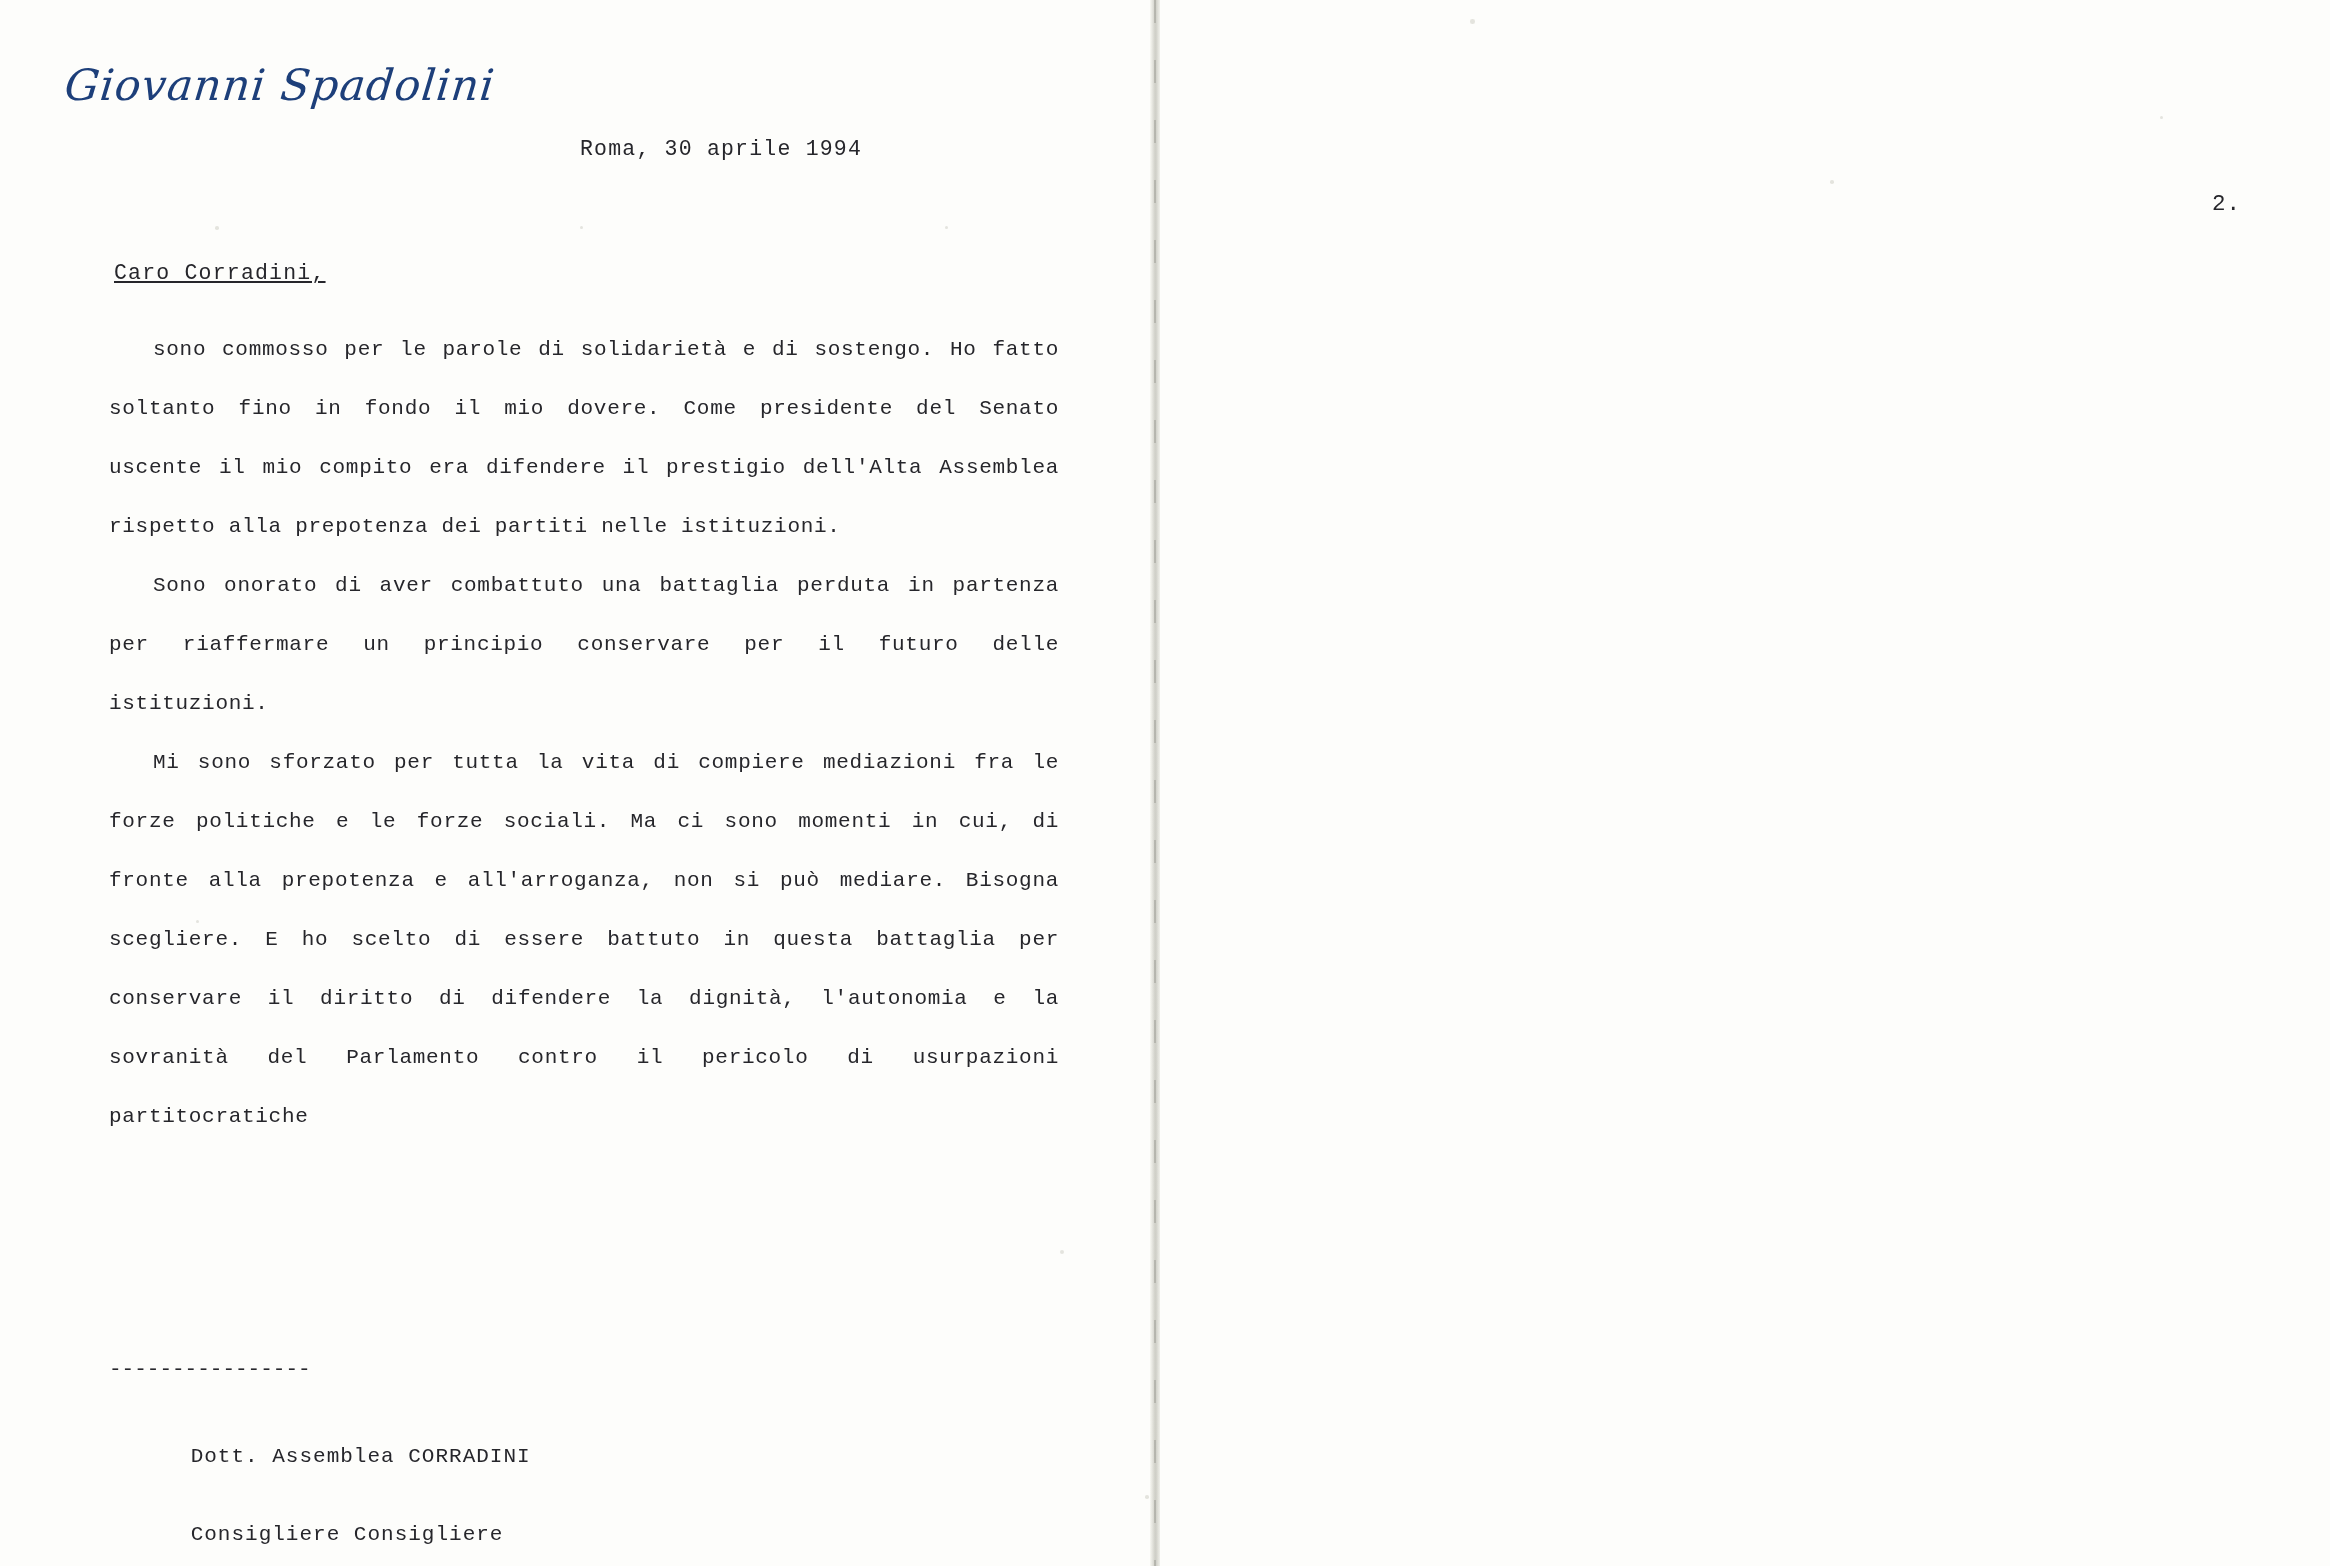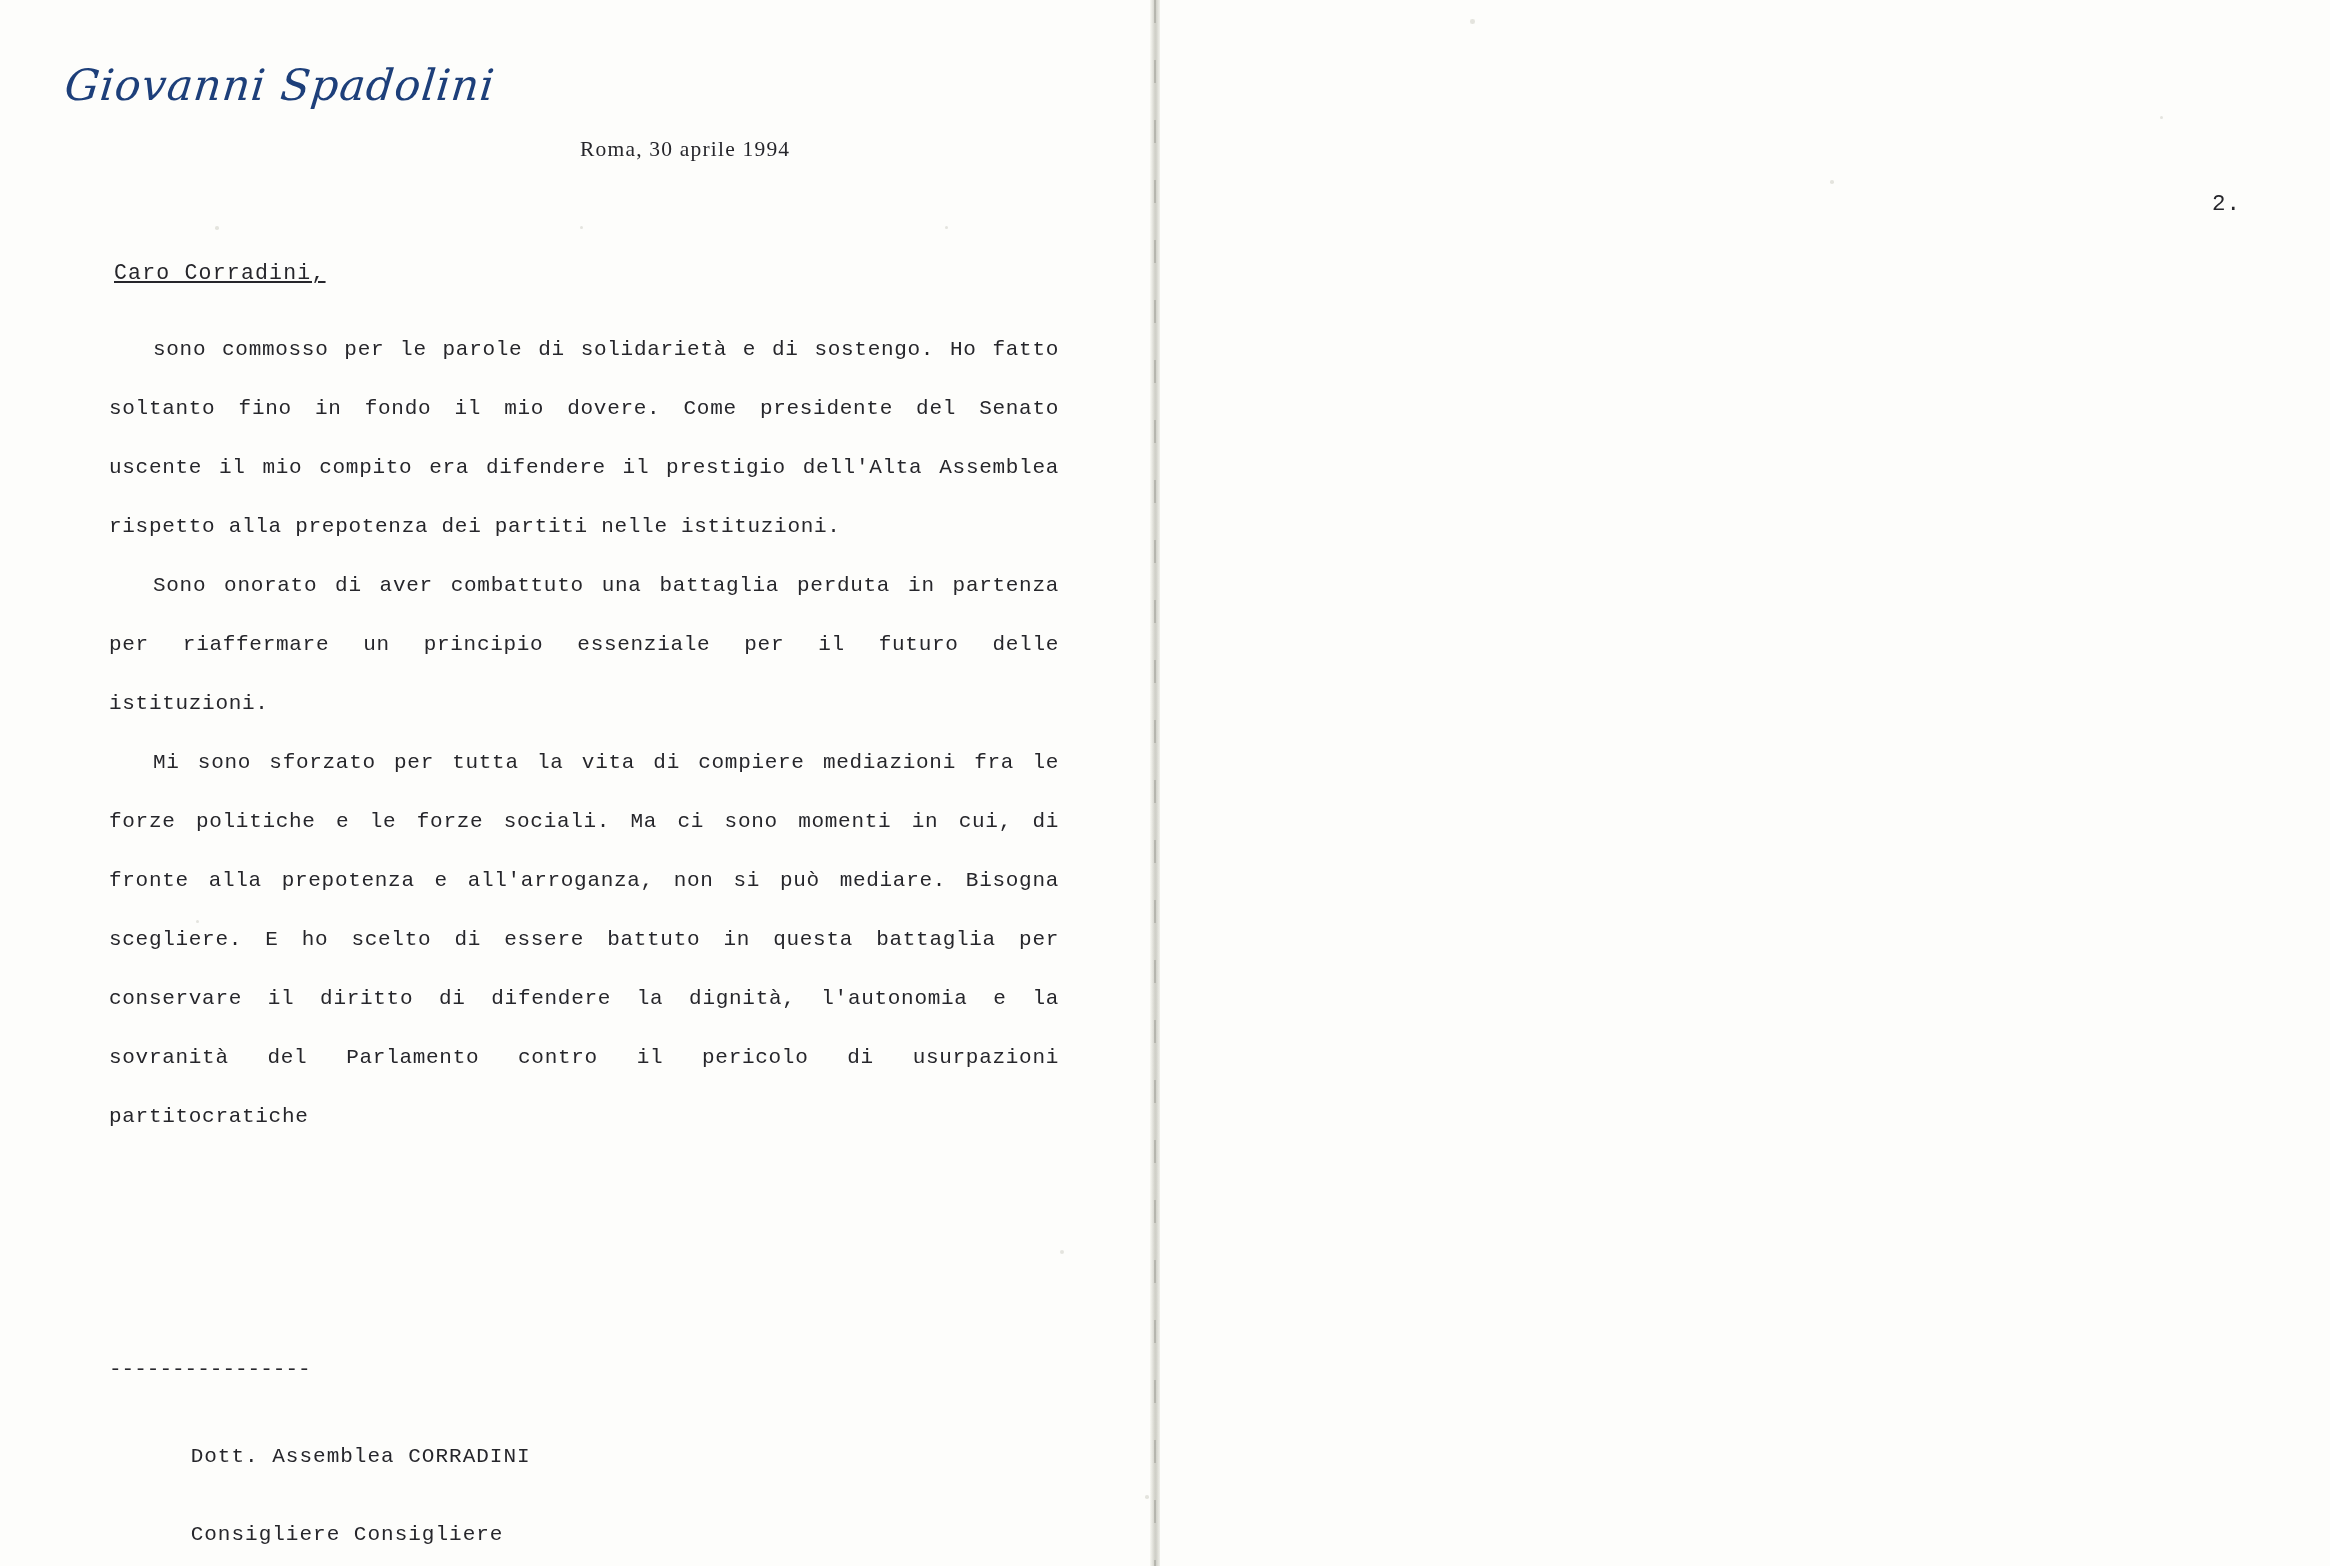--- a/index.html
+++ b/index.html
@@ -85,21 +85,20 @@
 
   .lh-left { left: 65px; top: 60px; }
 
   .date-line {
     position: absolute;
     left: 580px;
     top: 137px;
     font-size: 21.5px;
     letter-spacing: 1.2px;
     color: #26262b;
-    font-family: Liberation Serif, serif;
   }
 
   .page-number {
     position: absolute;
     right: 89px;
     top: 191px;
     font-size: 22.5px;
     letter-spacing: 1px;
     color: #26262b;
   }
@@ -165,21 +164,21 @@
 
   <div class="page page-left">
     <div class="letterhead lh-left">Giovanni Spadolini</div>
 
     <div class="date-line">Roma, 30 aprile 1994</div>
 
     <div class="salutation">Caro Corradini,</div>
 
     <div class="body-block body-left">
       <p class="para indent">sono commosso per le parole di solidarietà e di sostengo. Ho fatto soltanto fino in fondo il mio dovere. Come presidente del Senato uscente il mio compito era difendere il prestigio dell'Alta Assemblea rispetto alla prepotenza dei partiti nelle istituzioni.</p>
-      <p class="para indent">Sono onorato di aver combattuto una battaglia perduta in partenza per riaffermare un principio essenziale per il futuro delle istituzioni.</p>
+      <p class="para indent">Sono onorato di aver combattuto una battaglia perduta in partenza per riaffermare un principio conservare per il futuro delle istituzioni.</p>
       <p class="para indent">Mi sono sforzato per tutta la vita di compiere mediazioni fra le forze politiche e le forze sociali. Ma ci sono momenti in cui, di fronte alla prepotenza e all'arroganza, non si può mediare. Bisogna scegliere. E ho scelto di essere battuto in questa battaglia per conservare il diritto di difendere la dignità, l'autonomia e la sovranità del Parlamento contro il pericolo di usurpazioni partitocratiche</p>
     </div>
 
     <div class="footer">
       <span class="rule">----------------</span>
       <span>Dott. Assemblea CORRADINI</span><br>
       <span>Consigliere Consigliere</span>
       
       <br>
       

